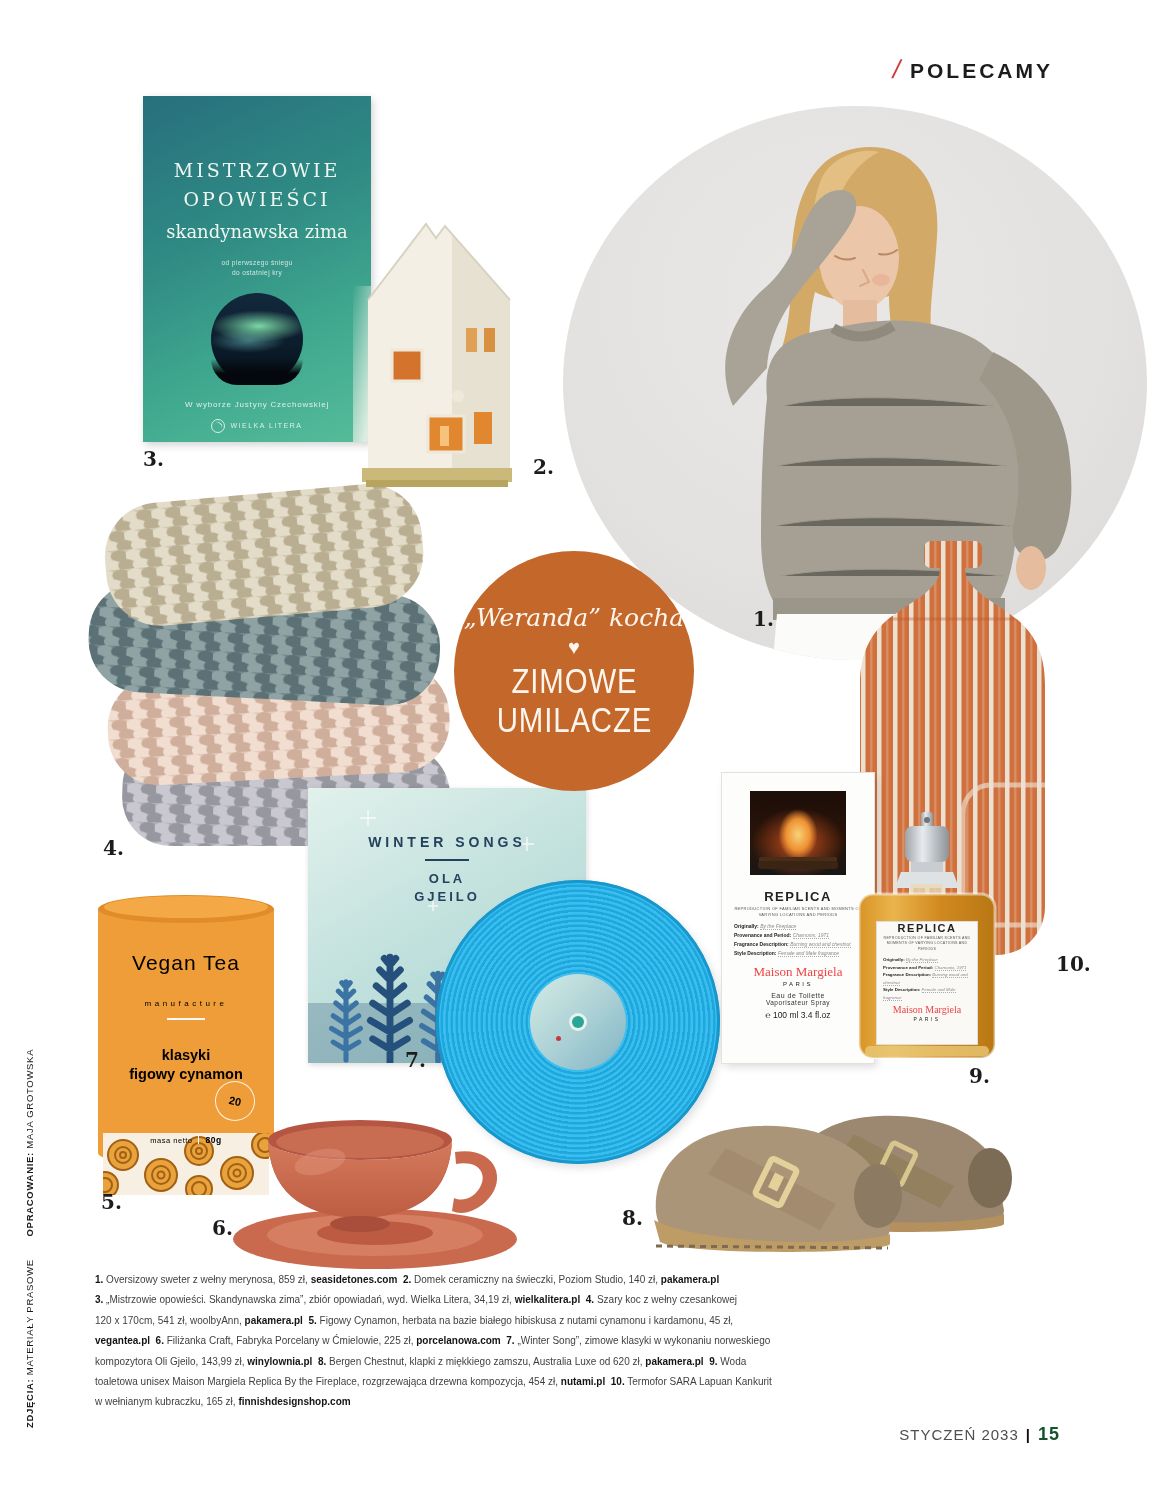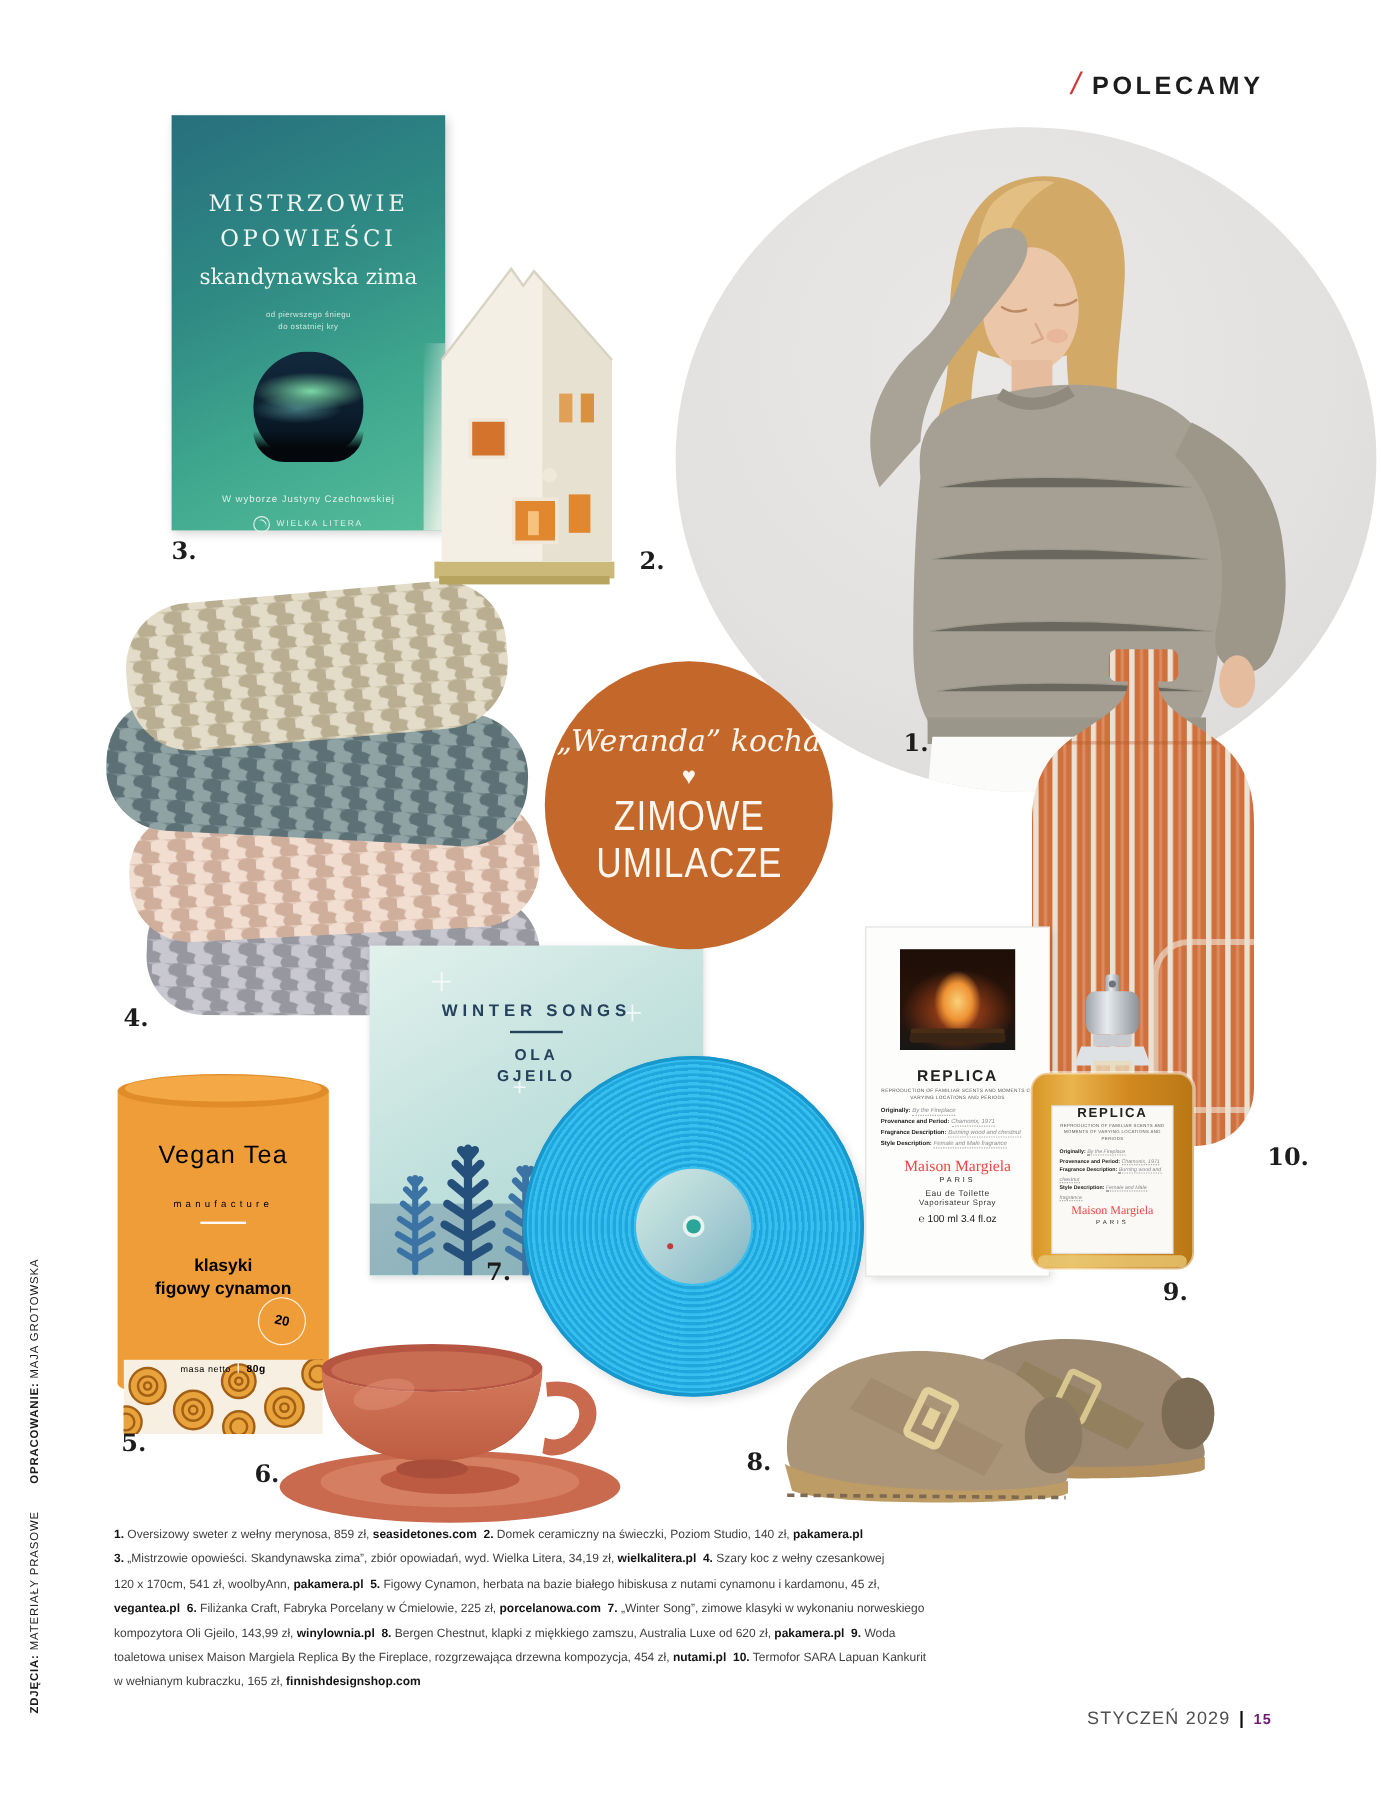--- a/index.html
+++ b/index.html
@@ -25,21 +25,21 @@
   .bk-title{margin-top:60px;font-family:"DejaVu Serif",serif;font-size:19px;letter-spacing:3px;line-height:1.55;}
   .bk-sub{font-family:"DejaVu Serif",serif;font-size:18px;margin-top:6px;}
   .bk-tag{font-size:6.5px;opacity:.85;margin-top:16px;line-height:1.6;letter-spacing:.4px;}
   .aurora{position:relative;width:92px;height:92px;border-radius:50%;margin:14px auto 0;
         background:
           radial-gradient(ellipse 66px 22px at 52% 36%,rgba(128,226,173,.95),rgba(128,226,173,0) 72%),
           radial-gradient(ellipse 50px 16px at 40% 52%,rgba(108,190,190,.55),rgba(108,190,190,0) 75%),
           linear-gradient(180deg,#12293c 0%,#0c1d2d 55%,#060d15 100%);}
   .aurora::after{content:"";position:absolute;left:0;right:0;bottom:0;height:26px;border-radius:0 0 46px 46px;
         background:linear-gradient(180deg,rgba(4,8,12,0) 0%,#04080c 55%);}
-  .bk-sel{font-size:8px;letter-spacing:.8px;margin-top:26px;opacity:.9;}
+  .bk-sel{font-size:8px;letter-spacing:.8px;margin-top:15px;opacity:.9;}
   .bk-pub{margin-top:10px;display:flex;align-items:center;justify-content:center;gap:5px;opacity:.9;}
   .bk-pub .logo{width:12px;height:12px;border-radius:50%;border:1.4px solid #eef6ef;
         display:inline-block;position:relative;}
   .bk-pub .logo::after{content:"";position:absolute;inset:2px;border-radius:50%;
         border-top:1.4px solid #eef6ef;transform:rotate(40deg);}
   .bk-pub .t{font-size:7px;letter-spacing:1.5px;}
 
   
   .model{left:563px;top:106px;width:584px;height:554px;border-radius:50%;overflow:hidden;z-index:1;
         background:radial-gradient(circle at 45% 35%,#e9e8e6 0%,#e2e1df 60%,#d9d8d6 100%);}
@@ -130,21 +130,21 @@
 
   
   .credits{left:24px;top:1428px;width:412px;transform:rotate(-90deg);transform-origin:0 0;
         font-size:9.5px;letter-spacing:.7px;color:#1a1a1a;white-space:nowrap;}
   .credits b{font-weight:800;}
   .credits .gap{display:inline-block;width:16px;}
 
   
   .foot{top:1424px;right:92px;font-size:15px;color:#4f4f4f;letter-spacing:1px;display:flex;gap:7px;align-items:baseline;}
   .foot .bar{color:#111;font-weight:700;}
-  .foot .pg{color:#701a75;font-weight:800;font-size:12px;}
+  .foot .pg{color:#14532d;font-weight:800;font-size:18px;}
 </style>
 </head>
 <body>
 
 <div class="page">
 
   <div class="abs hdr">
     <span class="slash">/</span>
     <span class="ttl">POLECAMY</span>
   </div>
@@ -516,18 +516,18 @@
 
   <div class="abs credits">
     <b>ZDJĘCIA:</b>
     <span>MATERIAŁY PRASOWE</span>
     <span class="gap"></span>
     <b>OPRACOWANIE:</b>
     <span>MAJA GROTOWSKA</span>
   </div>
 
   <div class="abs foot">
-    <span>STYCZEŃ 2029</span>
+    <span>STYCZEŃ 2033</span>
     <span class="bar">|</span>
     <span class="pg">15</span>
   </div>
 
 </div>
 
 </body></html>

